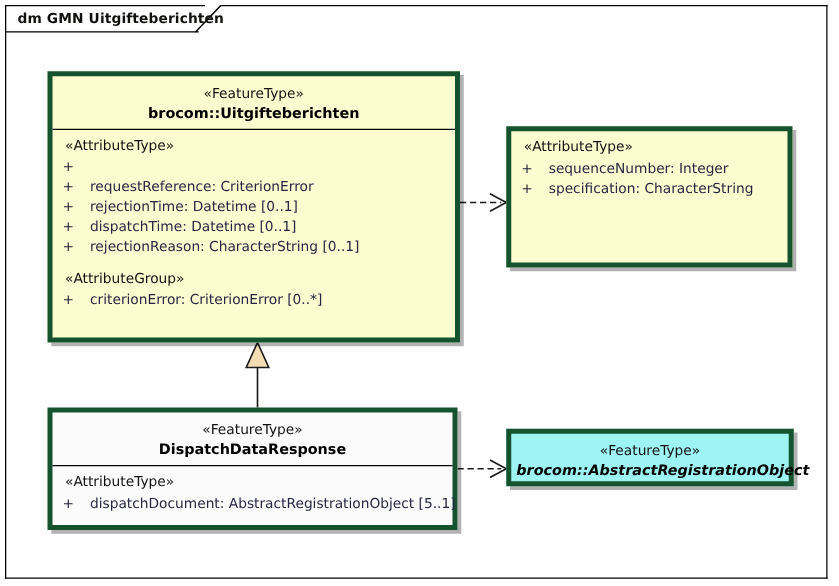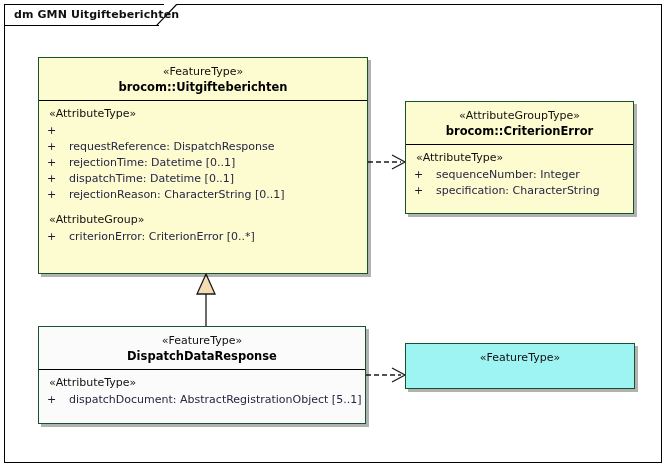--- a/index.html
+++ b/index.html
@@ -53,21 +53,21 @@
     top: 0px;
     width: 22px;
     height: 22px;
     overflow: hidden;
   }
 
   
   .uml-class {
     position: absolute;
     box-sizing: border-box;
-    border: 1px solid #14532d;
+    border: 4px solid #14532d;
     box-shadow: 3px 3px 0 0 rgba(0,0,0,0.30);
   }
   .uml-class.yellow { background: #fdfbd0; }
   .uml-class.white  { background: #fbfbfb; }
   .uml-class.cyan   { background: #9ef3f3; }
 
   .class-header {
     text-align: center;
     padding: 6px 4px 5px 4px;
     border-bottom: 1px solid #000000;
@@ -171,21 +171,21 @@
       <div class="class-name">brocom::Uitgifteberichten</div>
     </div>
 
     <div class="compartment">
       <div class="group-label">«AttributeType»</div>
       <div class="attr-row">
         <span class="attr-vis">+</span>
       </div>
       <div class="attr-row">
         <span class="attr-vis">+</span>
-        <span class="attr-text">requestReference: DispatchResponse</span>
+        <span class="attr-text">requestReference: CriterionError</span>
       </div>
       <div class="attr-row">
         <span class="attr-vis">+</span>
         <span class="attr-text">rejectionTime: Datetime [0..1]</span>
       </div>
       <div class="attr-row">
         <span class="attr-vis">+</span>
         <span class="attr-text">dispatchTime: Datetime [0..1]</span>
       </div>
       <div class="attr-row">
@@ -197,24 +197,20 @@
     <div class="compartment">
       <div class="group-label">«AttributeGroup»</div>
       <div class="attr-row">
         <span class="attr-vis">+</span>
         <span class="attr-text">criterionError: CriterionError [0..*]</span>
       </div>
     </div>
   </div>
 
   <div class="uml-class yellow" style="left:401px; top:97px; width:229px; height:113px;">
-    <div class="class-header">
-      <div class="stereotype">«AttributeGroupType»</div>
-      <div class="class-name">brocom::CriterionError</div>
-    </div>
     <div class="compartment">
       <div class="group-label">«AttributeType»</div>
       <div class="attr-row">
         <span class="attr-vis">+</span>
         <span class="attr-text">sequenceNumber: Integer</span>
       </div>
       <div class="attr-row">
         <span class="attr-vis">+</span>
         <span class="attr-text">specification: CharacterString</span>
       </div>
@@ -231,16 +227,17 @@
       <div class="attr-row">
         <span class="attr-vis">+</span>
         <span class="attr-text">dispatchDocument: AbstractRegistrationObject [5..1]</span>
       </div>
     </div>
   </div>
 
   <div class="uml-class cyan" style="left:401px; top:339px; width:230px; height:46px;">
     <div class="class-header no-rule">
       <div class="stereotype">«FeatureType»</div>
+      <div class="class-name abstract">brocom::AbstractRegistrationObject</div>
     </div>
   </div>
 
 </div>
 
 </body></html>

